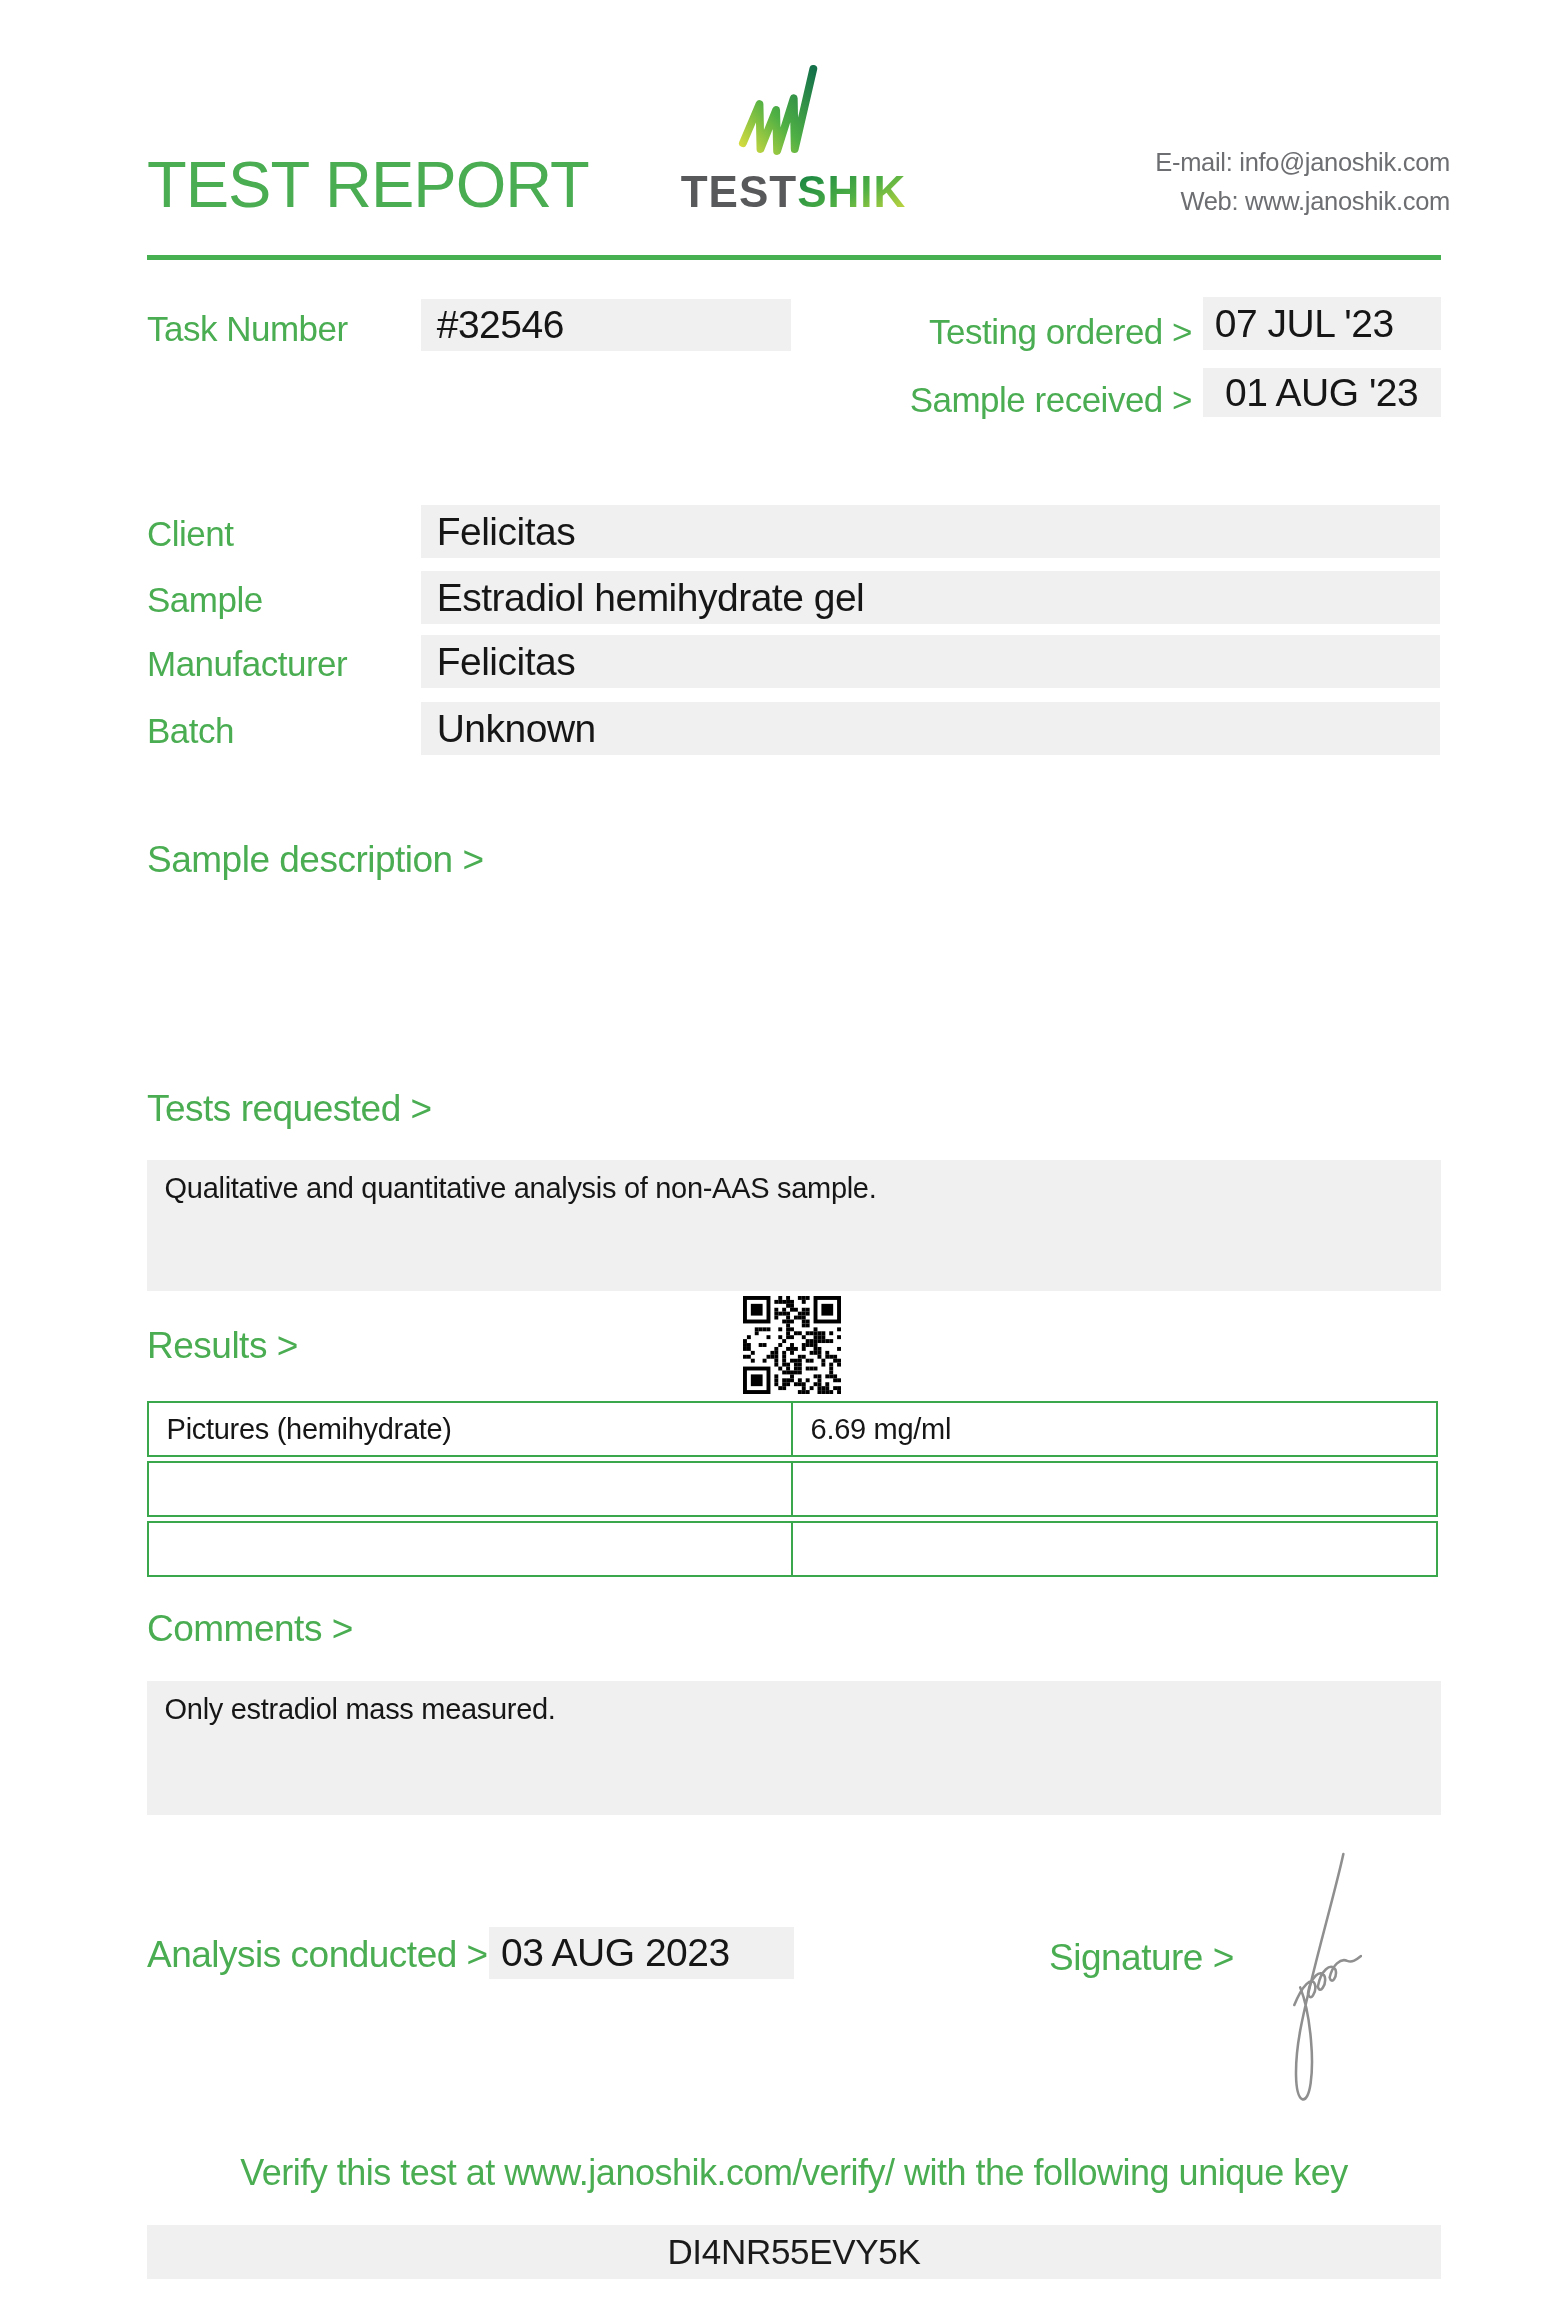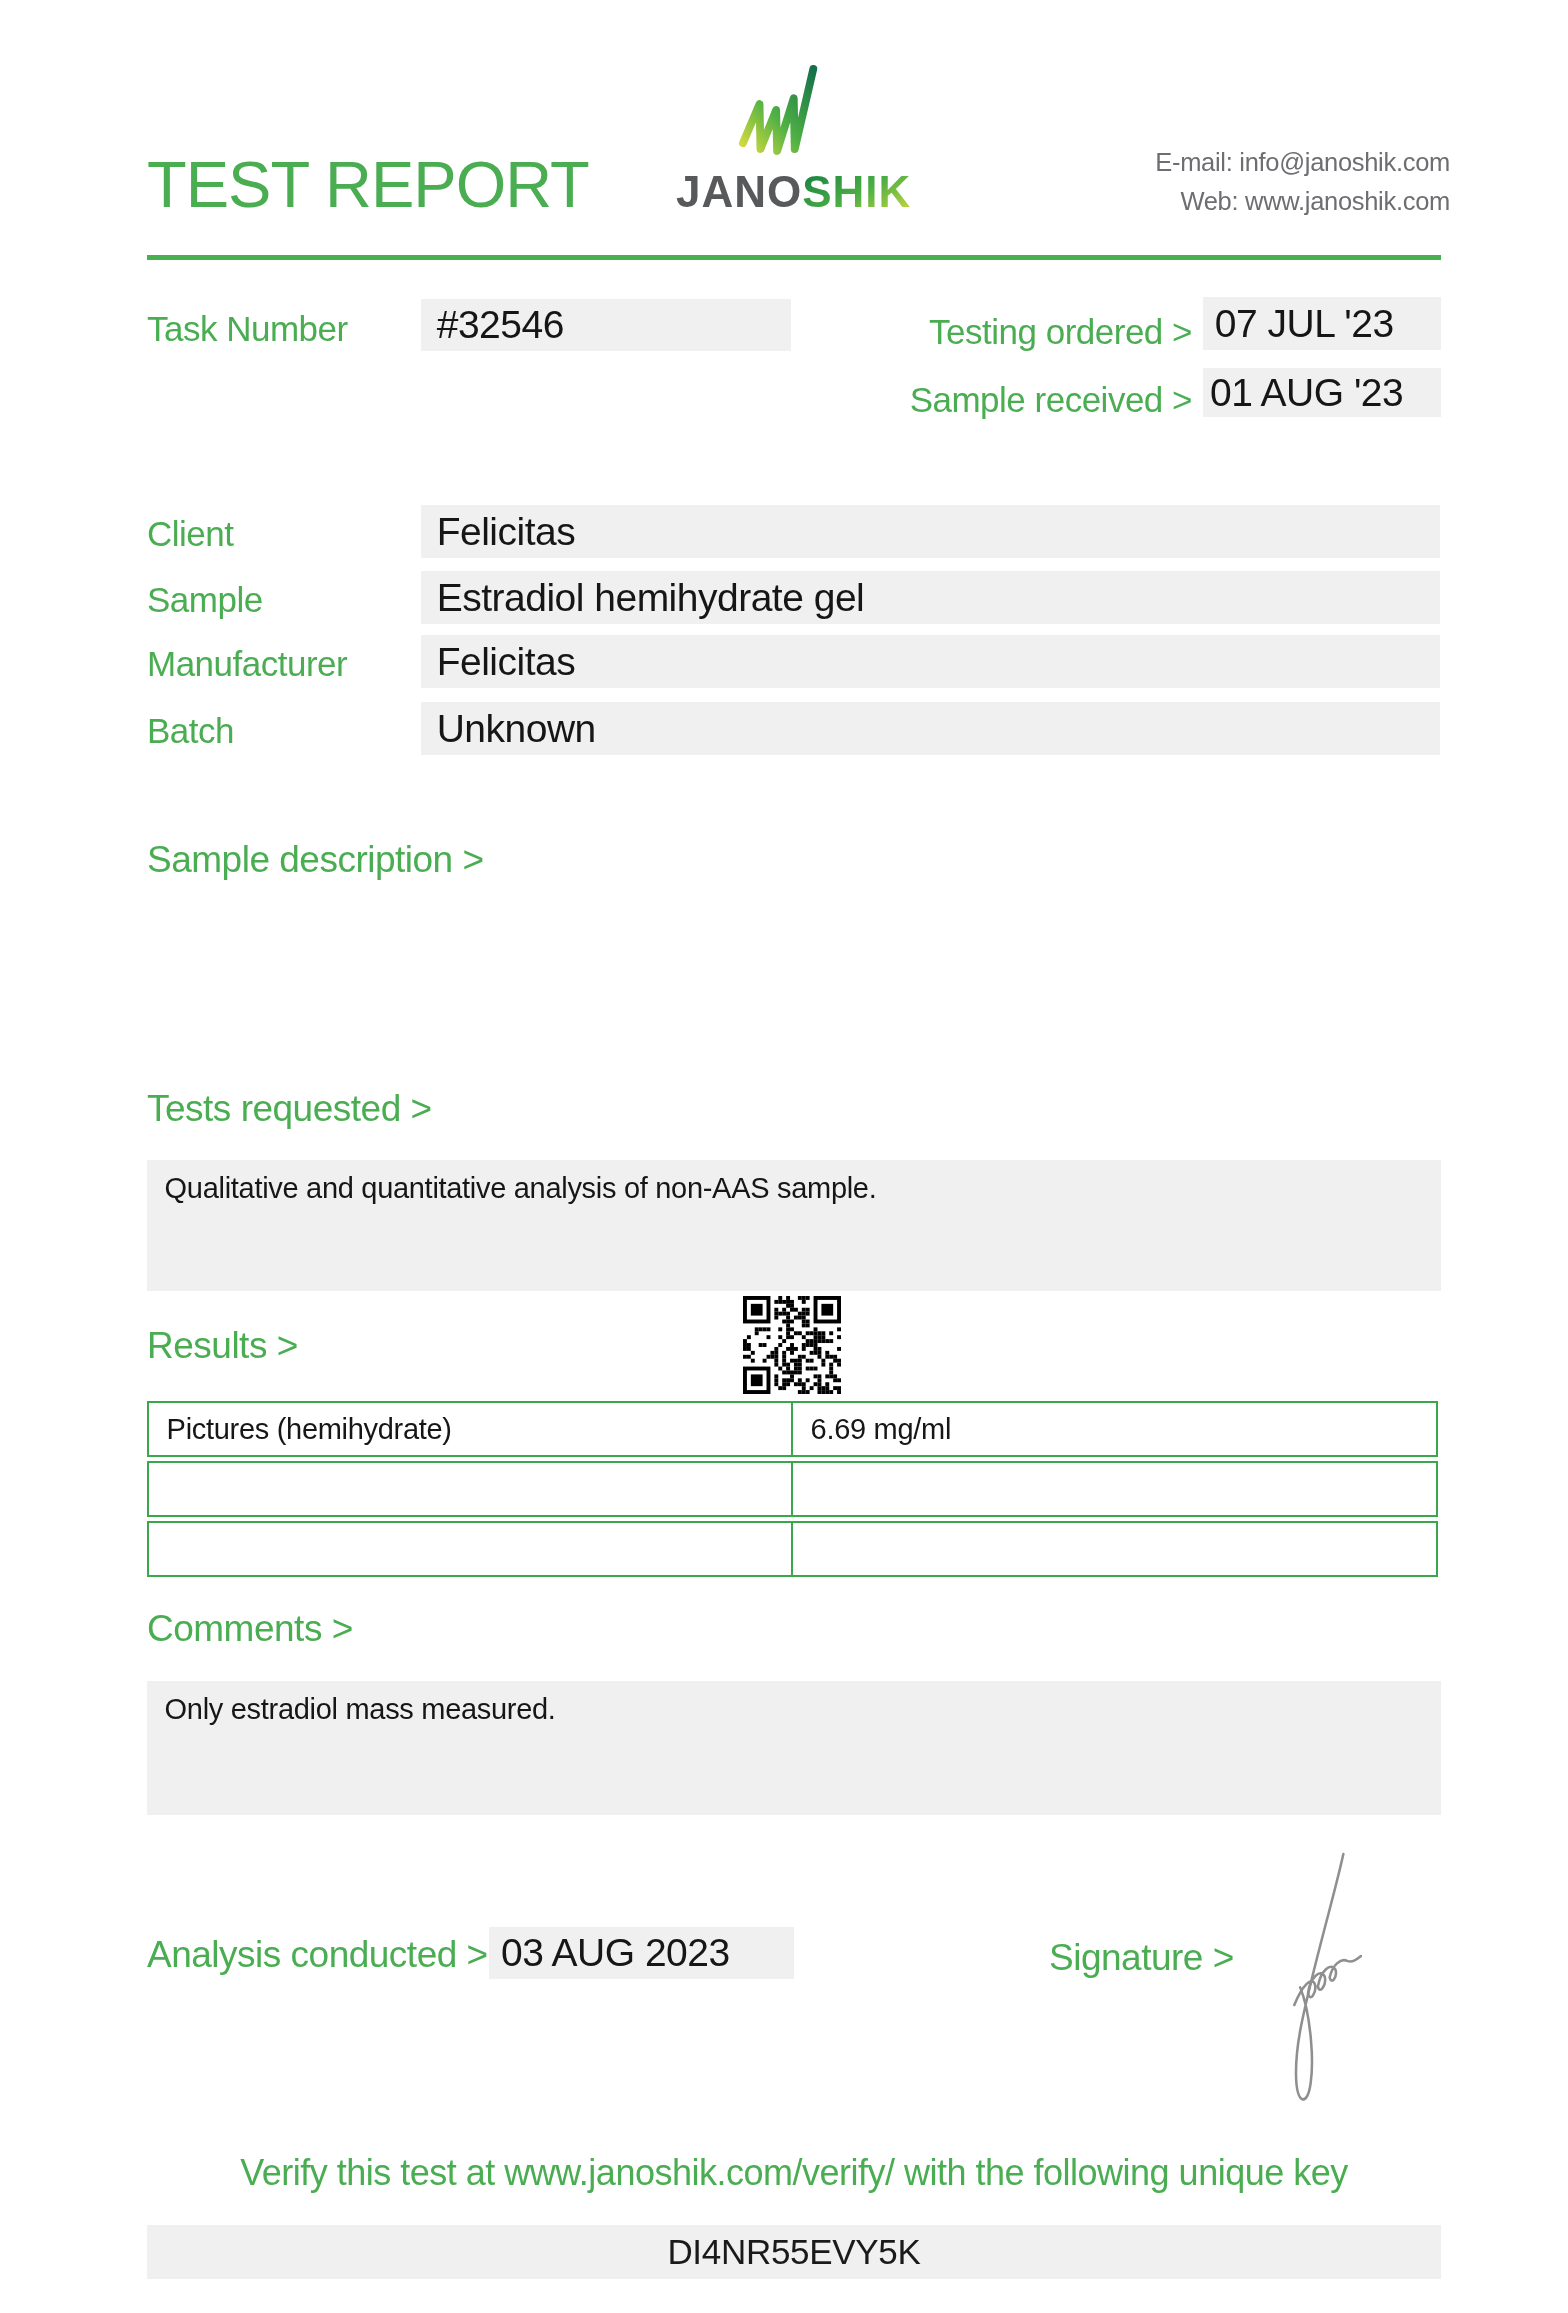--- a/index.html
+++ b/index.html
@@ -42,21 +42,21 @@
     background:#f0f0f0;color:#161616;
     font-size:39px;letter-spacing:-0.5px;
     display:flex;align-items:center;
     padding-left:15.7px;box-sizing:border-box;white-space:nowrap;text-align:right;
   }
   .task-label{left:147px;top:309px;}
   .task-box{left:421px;top:299px;width:370px;height:52px;}
   .ord-label{right:376px;top:312px;}
   .ord-box{left:1203px;top:297px;width:238px;height:53px;padding-left:11.8px;}
   .rec-label{right:376px;top:380px;}
-  .rec-box{left:1203px;top:368px;width:238px;height:49px;padding-left:7px;}
+  .rec-box{left:1203px;top:368px;width:238px;height:49px;padding-left:22px;}
   .row-label-0{left:147px;top:514px;}
   .row-box-0{left:421px;top:505px;width:1019px;height:53px;}
   .row-label-1{left:147px;top:580px;}
   .row-box-1{left:421px;top:571px;width:1019px;height:53px;}
   .row-label-2{left:147px;top:644px;}
   .row-box-2{left:421px;top:635px;width:1019px;height:53px;}
   .row-label-3{left:147px;top:711px;}
   .row-box-3{left:421px;top:702px;width:1019px;height:53px;}
   
   .sec-head{color:#4aad52;font-size:37px;letter-spacing:-0.5px;white-space:nowrap;}
@@ -113,21 +113,21 @@
           <stop offset="0" stop-color="#d9dd3f"></stop>
           <stop offset="0.45" stop-color="#4fb044"></stop>
           <stop offset="1" stop-color="#14714a"></stop>
         </linearGradient>
       </defs>
       <polyline points="6,84 23,44 24,90 40,50 41,92 58,38 59,90 78,8" fill="none" stroke="url(#lg)" stroke-width="8" stroke-linecap="round" stroke-linejoin="round"></polyline>
     </svg>
   </div>
 
   <div class="abs logo-word">
-    <span class="gray">JANO</span><span class="green">SHIK</span>
+    <span class="gray">TEST</span><span class="green">SHIK</span>
   </div>
 
   <div class="abs contact">
     <div>E-mail: info@janoshik.com</div>
     <div>Web: www.janoshik.com</div>
   </div>
 
   <div class="abs rule"></div>
 
   <div class="abs lbl task-label">Task Number</div>

